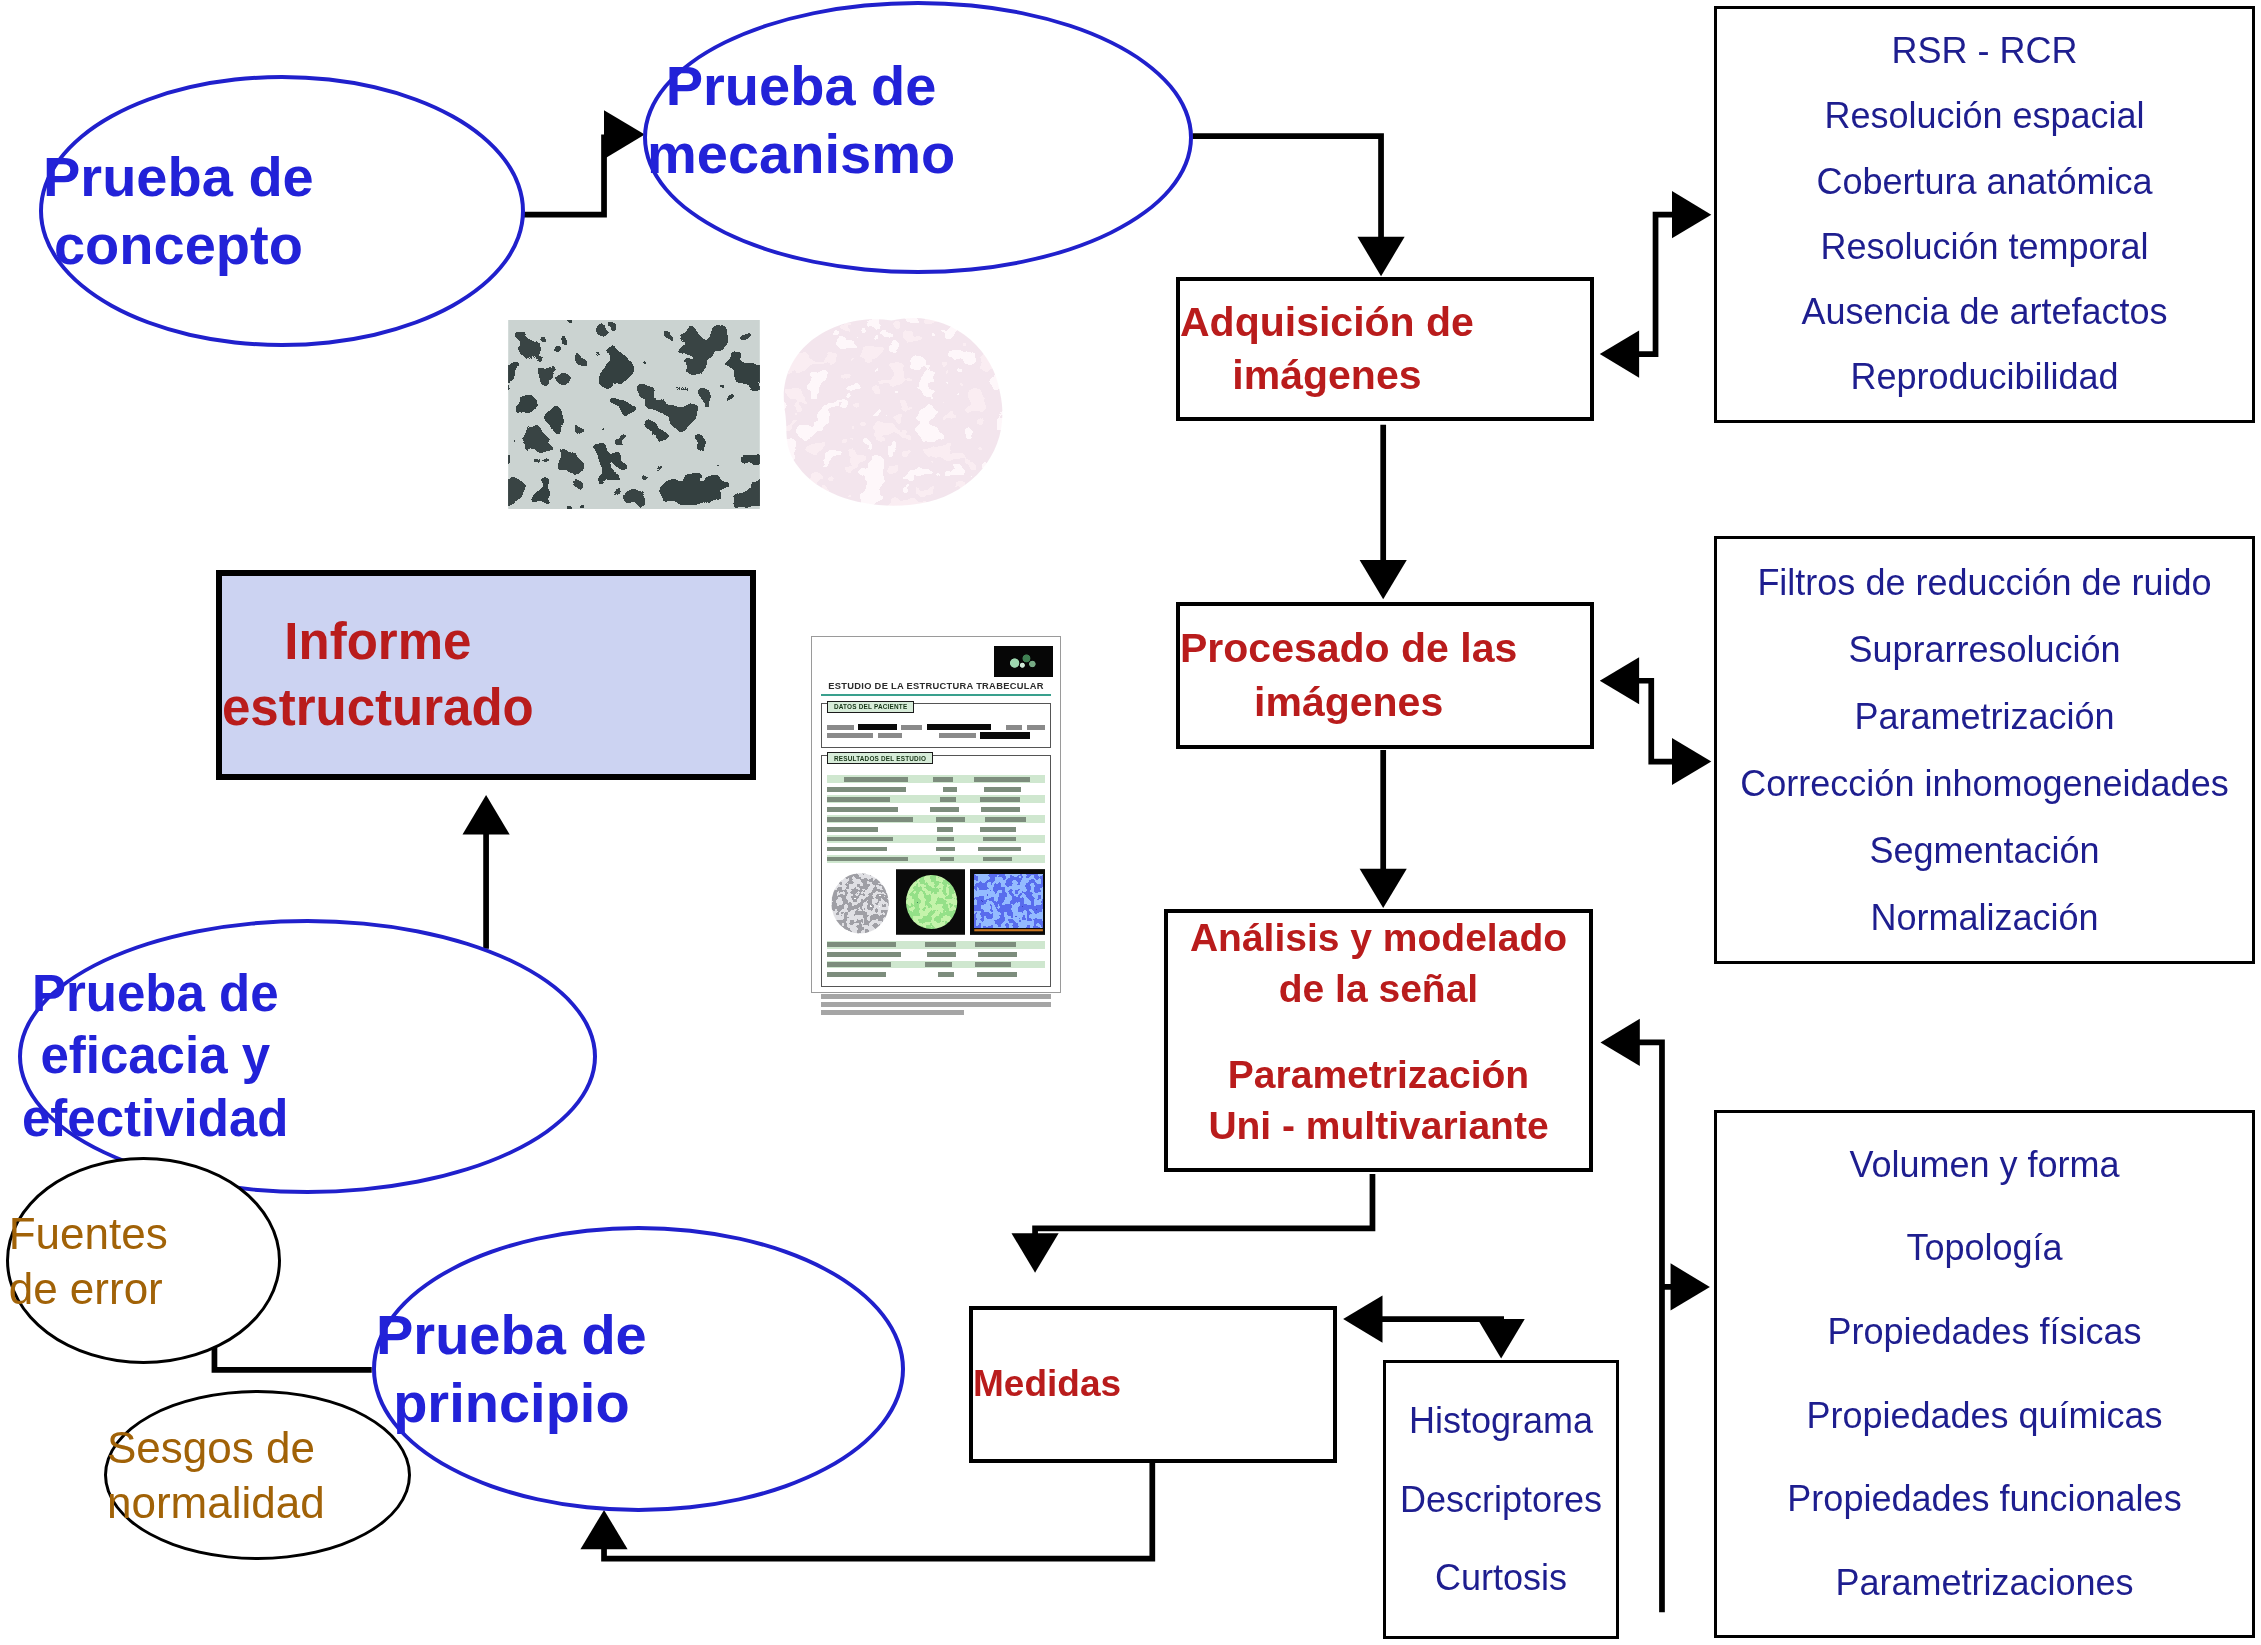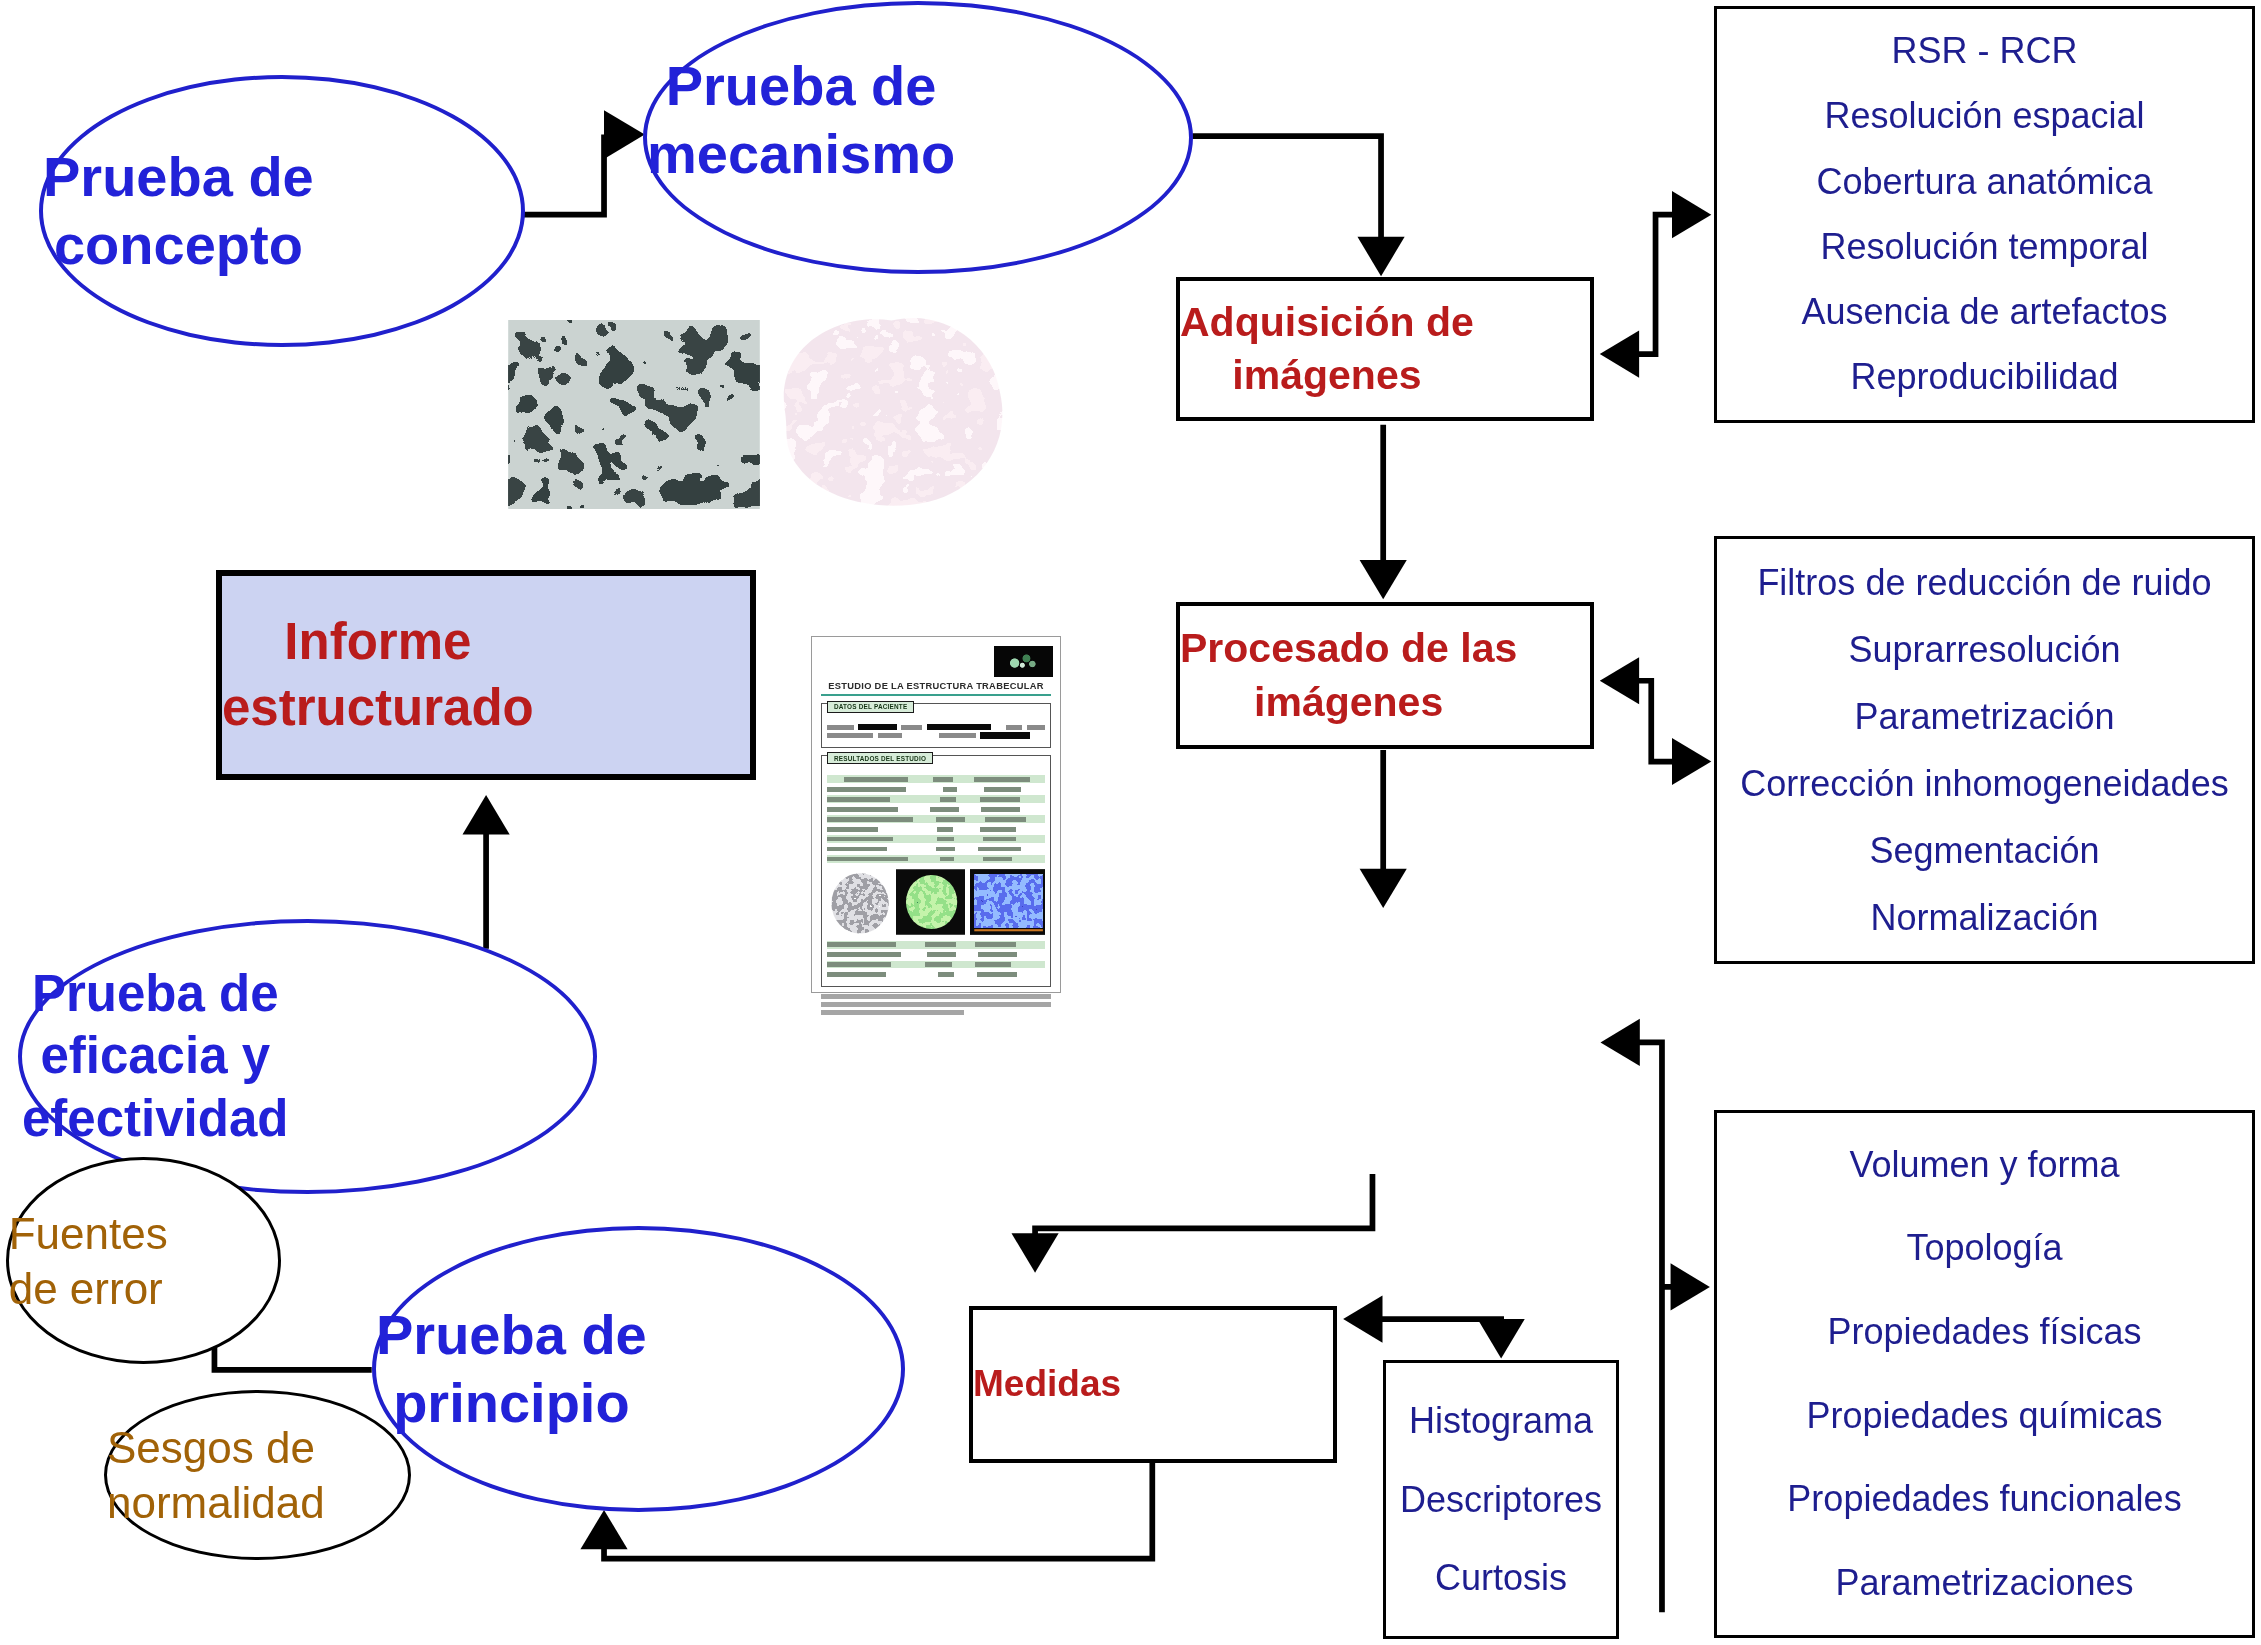--- a/index.html
+++ b/index.html
@@ -139,20 +139,26 @@
 principio</span>
   </div>
 
   <div class="node pbox" id="box-adquisicion">
     <span>Adquisición de
 imágenes</span>
   </div>
   <div class="node pbox" id="box-procesado">
     <span>Procesado de las
 imágenes</span>
+  </div>
+  <div class="node pbox" id="box-analisis">
+    <span>Análisis y modelado
+de la señal</span>
+    <span>Parametrización
+Uni - multivariante</span>
   </div>
   <div class="node pbox" id="box-medidas">
     <span>Medidas</span>
   </div>
   <div class="node pbox" id="box-informe">
     <span>Informe
 estructurado</span>
   </div>
 
   <div class="listbox" id="list-rsr">

